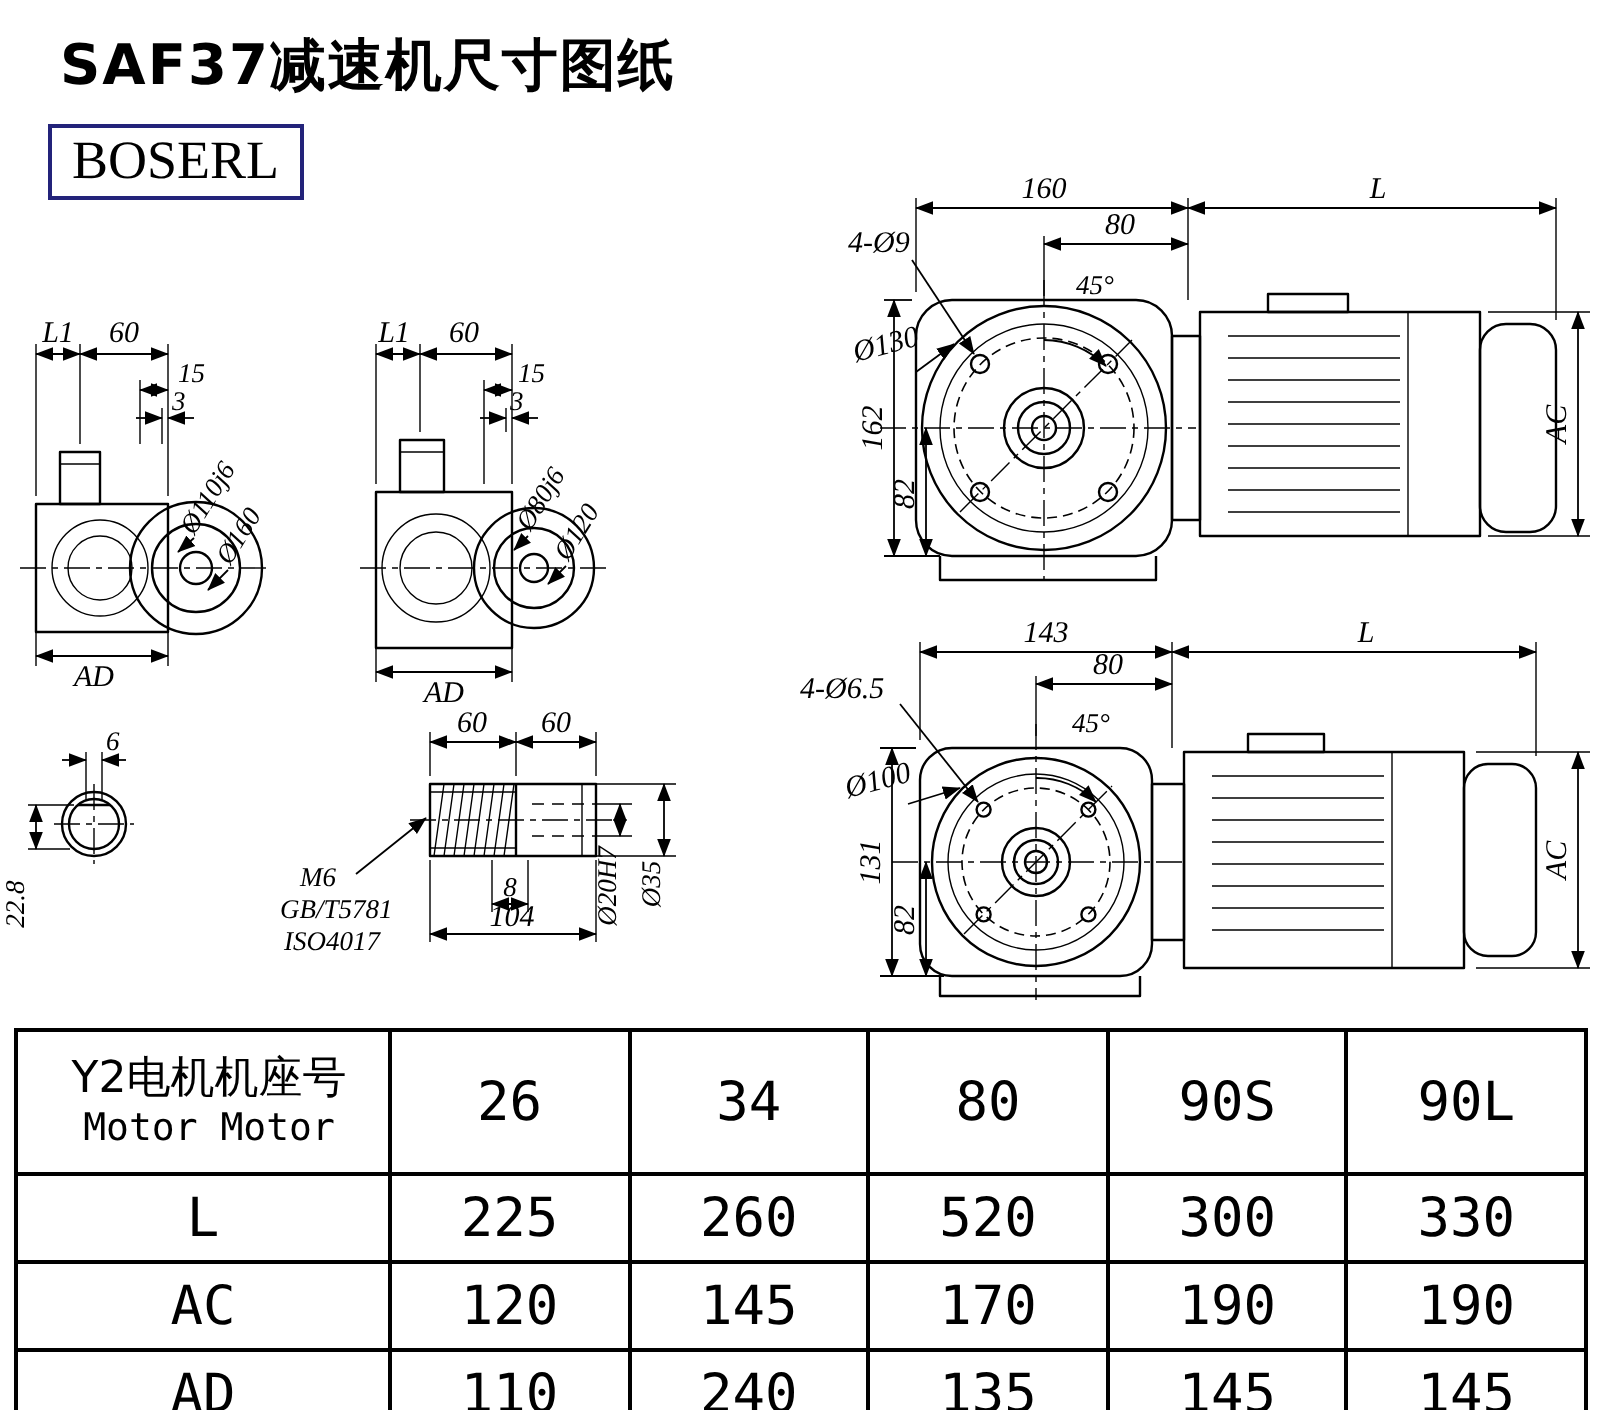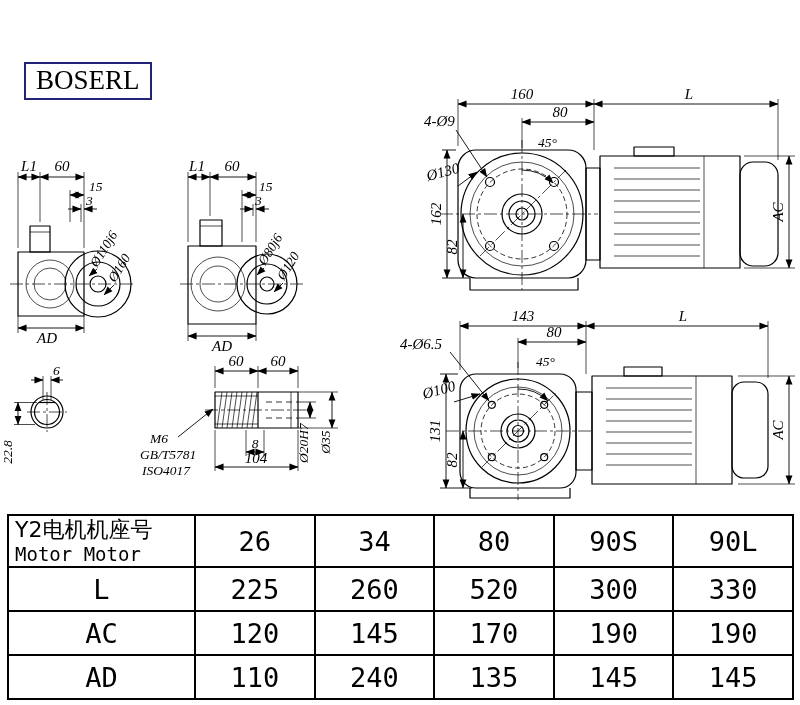--- a/index.html
+++ b/index.html
@@ -19,30 +19,31 @@
   .bc { fill:none; stroke:#000; stroke-width:0.8; stroke-dasharray:5 3; }
   .hd { fill:none; stroke:#000; stroke-width:0.8; stroke-dasharray:6 4; }
   .dm { fill:none; stroke:#000; stroke-width:0.9; }
   text.dt { font-family:"Liberation Serif",serif; font-style:italic; font-size:15px; fill:#000; }
   text.sm { font-size:13.5px; }
 
   
   table.dims { position:absolute; left:7px; top:514px; width:787px; border-collapse:collapse; table-layout:fixed; }
   .dims td { border:2px solid #000; text-align:center; vertical-align:middle;
              font-family:"DejaVu Sans Mono",monospace; font-size:27px; height:44px; padding:0; }
-  .dims tr.hrow td { height:52px; }
+  .dims tr.hrow td { height:72px;text-align:center; }
   .dims td.hcell { text-align:left; padding-left:6px; }
   .hcell .cn { font-size:22px; font-family:"DejaVu Sans",sans-serif; line-height:1.2; }
   .hcell .en { font-size:19px; font-family:"DejaVu Sans Mono",monospace; line-height:1.1; }
 </style>
 </head>
 <body>
 
 <div class="page">
 
+  <div class="title">SAF37减速机尺寸图纸</div>
   <div class="logo">
     <span>BOSERL</span>
   </div>
 
   <svg class="draw" width="800" height="512" viewBox="0 0 800 512">
     <defs>
       <marker id="ar" viewBox="0 0 10 10" refX="9.5" refY="5" markerWidth="10" markerHeight="10" orient="auto-start-reverse">
         <path d="M0,1.2 L10,5 L0,8.8 Z" fill="#000"></path>
       </marker>
     </defs>

